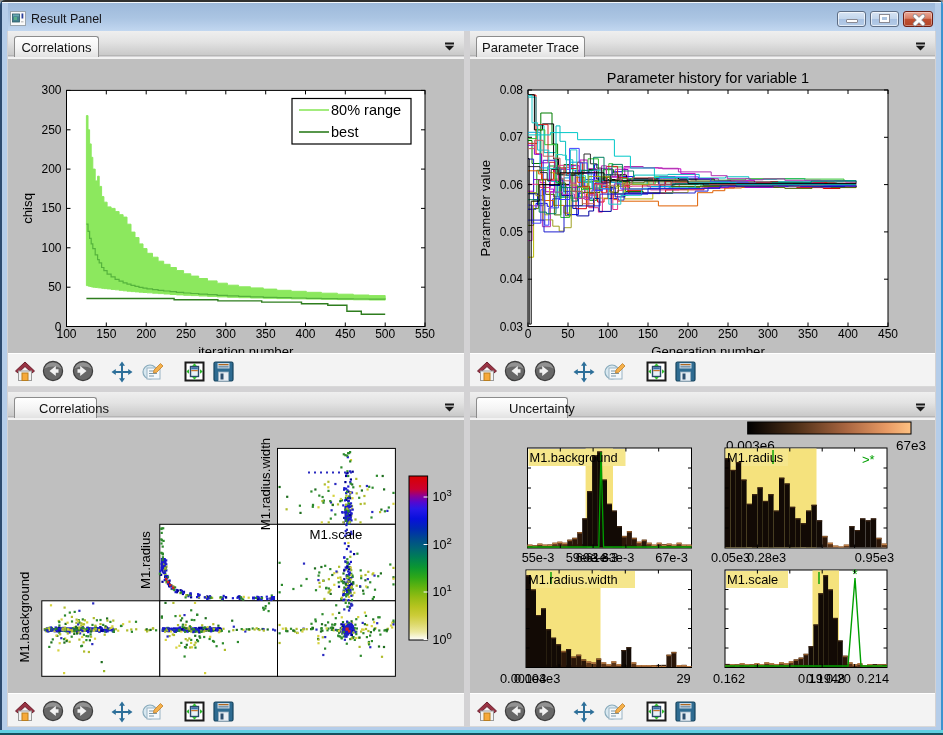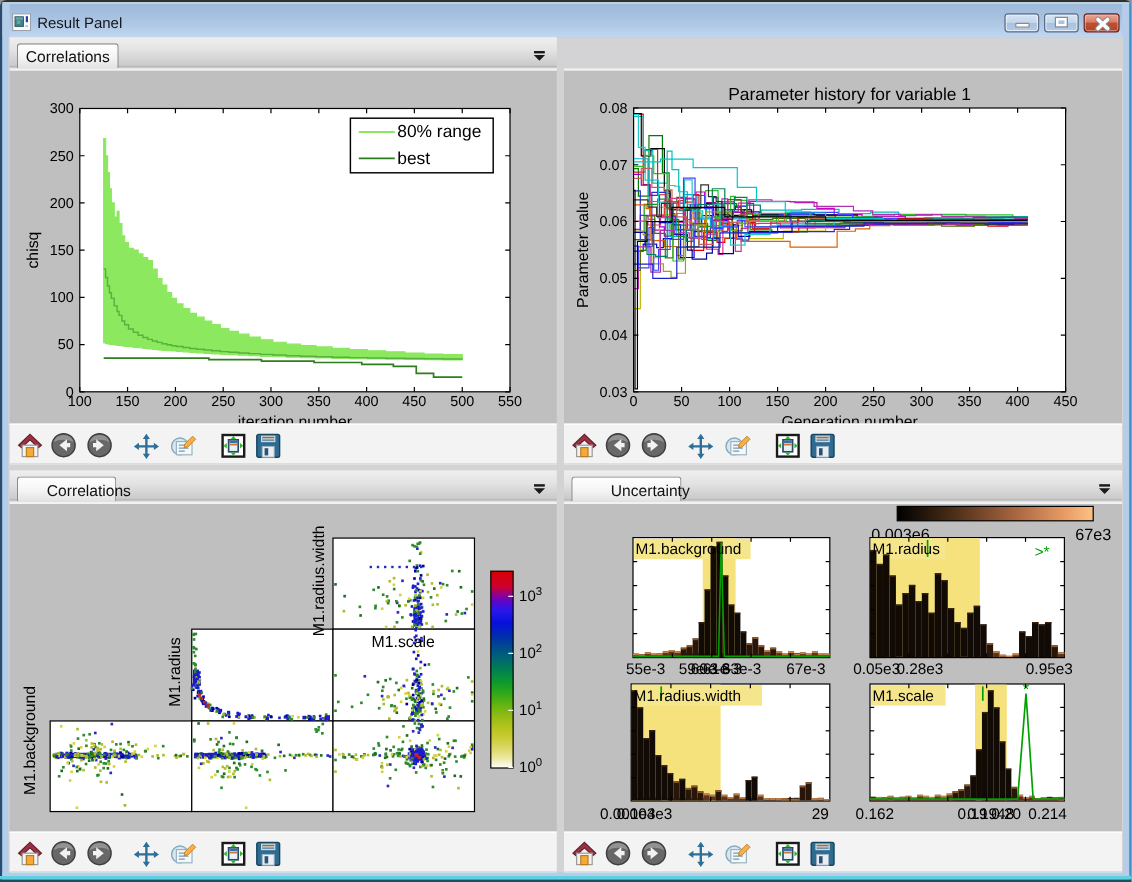--- a/index.html
+++ b/index.html
@@ -145,20 +145,27 @@
             <rect x="2" y="2" width="19" height="19" rx="1.5" fill="#2e6b91" stroke="#16455f" stroke-width="1.2"></rect>
             <rect x="5.5" y="3" width="12" height="5.5" fill="#c8d8e4"></rect>
             <rect x="6.5" y="4" width="10" height="1.2" fill="#b06820"></rect>
             <rect x="6.5" y="6.2" width="10" height="1.2" fill="#6888a0"></rect>
             <rect x="6.5" y="12" width="10" height="9" fill="#e8eef4" stroke="#9ab0c0" stroke-width="0.8"></rect>
             <rect x="8.5" y="13.5" width="3" height="6" fill="#2e5070"></rect>
           </svg></div>
       </div>
     </div>
     <div style="position:absolute;left:470px;top:31px;width:465px;height:356px;">
+      <div style="position:absolute;left:0;top:0;width:100%;height:25px;background:linear-gradient(180deg,#efefef 0%,#e3e3e3 45%,#c9c9c9 100%);border-bottom:1px solid #b5b5b5;">
+        <div style="position:absolute;left:6px;top:5px;height:21px;width:109px;background:linear-gradient(180deg,#ffffff 0%,#f4f4f4 55%,#e2e2e2 100%);border:1px solid #8c8c8c;border-bottom:none;border-radius:3px 3px 0 0;font:13px 'Liberation Sans',sans-serif;color:#111;text-align:center;line-height:21px;">Parameter Trace</div>
+        <svg style="position:absolute;right:9px;top:11px;" width="11" height="9" viewBox="0 0 11 9">
+          <rect x="1" y="0.5" width="9" height="2" fill="#1a1a1a"></rect>
+          <path d="M0.8 3.8 L10.2 3.8 L5.5 8.6 Z" fill="#1a1a1a"></path>
+        </svg>
+      </div>
       <div style="position:absolute;left:0;top:26px;width:100%;height:2px;background:#f2f2f2;"></div>
       <div style="position:absolute;left:0;top:28px;width:100%;height:294px;background:#bfbfbf;overflow:hidden;"><svg width="465" height="296">
           <text x="238.0" y="24.0" font-size="14.5" font-family="Liberation Sans, sans-serif" fill="#000" text-anchor="middle">Parameter history for variable 1</text>
           <rect x="58.0" y="31.0" width="360.0" height="236.5" fill="#ffffff" stroke="#000000" stroke-width="1.0"></rect>
           <clipPath id="trc">
             <rect x="58.0" y="31.0" width="360.0" height="236.5"></rect>
           </clipPath>
           <g clip-path="url(#trc)">
             <path d="M58.0,150.2 L66.0,150.2 L66.0,144.4 L77.2,144.4 L77.2,147.3 L82.8,147.3 L82.8,139.8 L90.0,139.8 L90.0,128.1 L97.2,128.1 L97.2,155.6 L108.4,155.6 L108.4,134.1 L114.8,134.1 L114.8,120.7 L124.4,120.7 L124.4,105.8 L128.4,105.8 L128.4,124.7 L136.4,124.7 L136.4,115.6 L142.8,115.6 L142.8,112.7 L152.4,112.7 L152.4,117.6 L162.8,117.6 L162.8,120.0 L192.4,120.0 L192.4,120.0 L226.0,120.0 L226.0,124.3 L255.6,124.3 L255.6,124.2 L279.6,124.2 L279.6,124.8 L312.4,124.8 L312.4,124.4 L329.2,124.4 L329.2,125.3 L358.8,125.3 L358.8,126.4 L386.0,126.4 L386.0,127.1 L386.0,127.1" fill="none" stroke="#0000ee" stroke-width="1.0"></path>
             <path d="M58.0,81.5 L62.0,81.5 L62.0,104.5 L70.8,104.5 L70.8,54.0 L82.0,54.0 L82.0,85.0 L87.6,85.0 L87.6,115.8 L94.0,115.8 L94.0,105.5 L102.8,105.5 L102.8,132.6 L111.6,132.6 L111.6,127.4 L119.6,127.4 L119.6,141.3 L126.8,141.3 L126.8,122.5 L133.2,122.5 L133.2,110.7 L143.6,110.7 L143.6,113.9 L147.6,113.9 L147.6,127.2 L155.6,127.2 L155.6,132.5 L173.2,132.5 L173.2,134.3 L202.8,134.3 L202.8,125.7 L238.8,125.7 L238.8,125.8 L258.8,125.8 L258.8,124.0 L270.8,124.0 L270.8,124.3 L306.8,124.3 L306.8,124.1 L332.4,124.1 L332.4,126.1 L347.6,126.1 L347.6,124.1 L361.2,124.1 L361.2,125.2 L386.0,125.2 L386.0,125.2 L386.0,125.2" fill="none" stroke="#007d00" stroke-width="1.0"></path>

